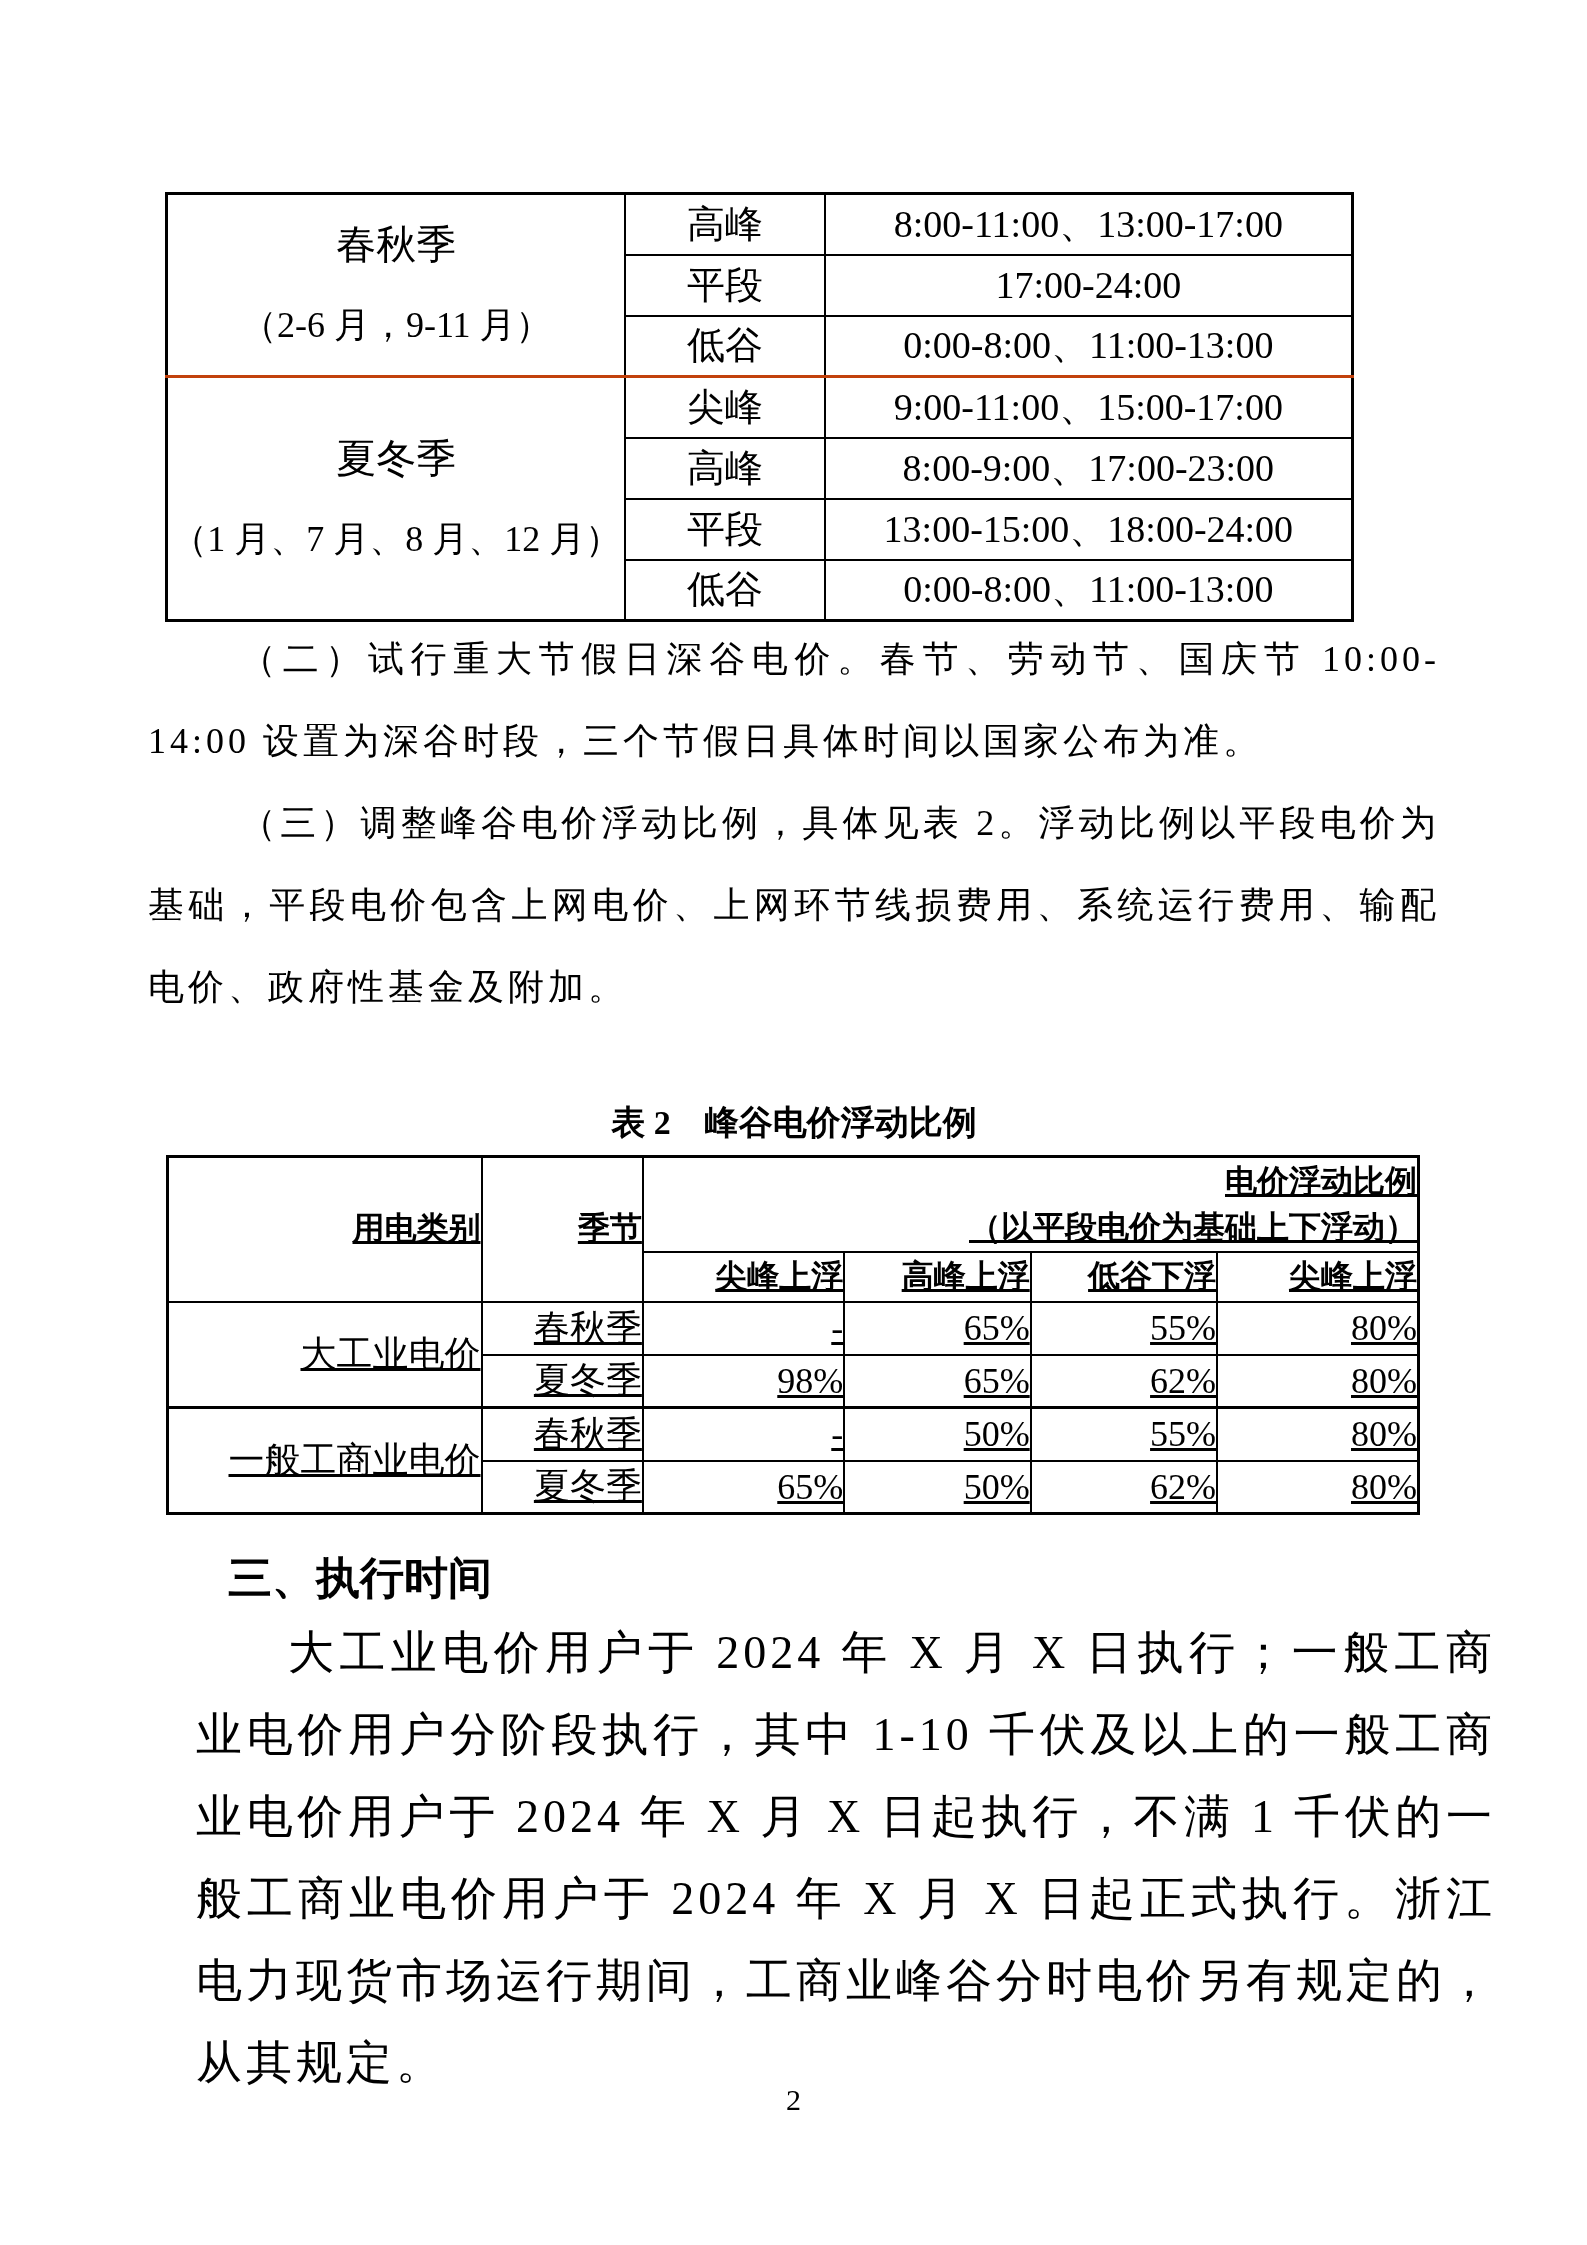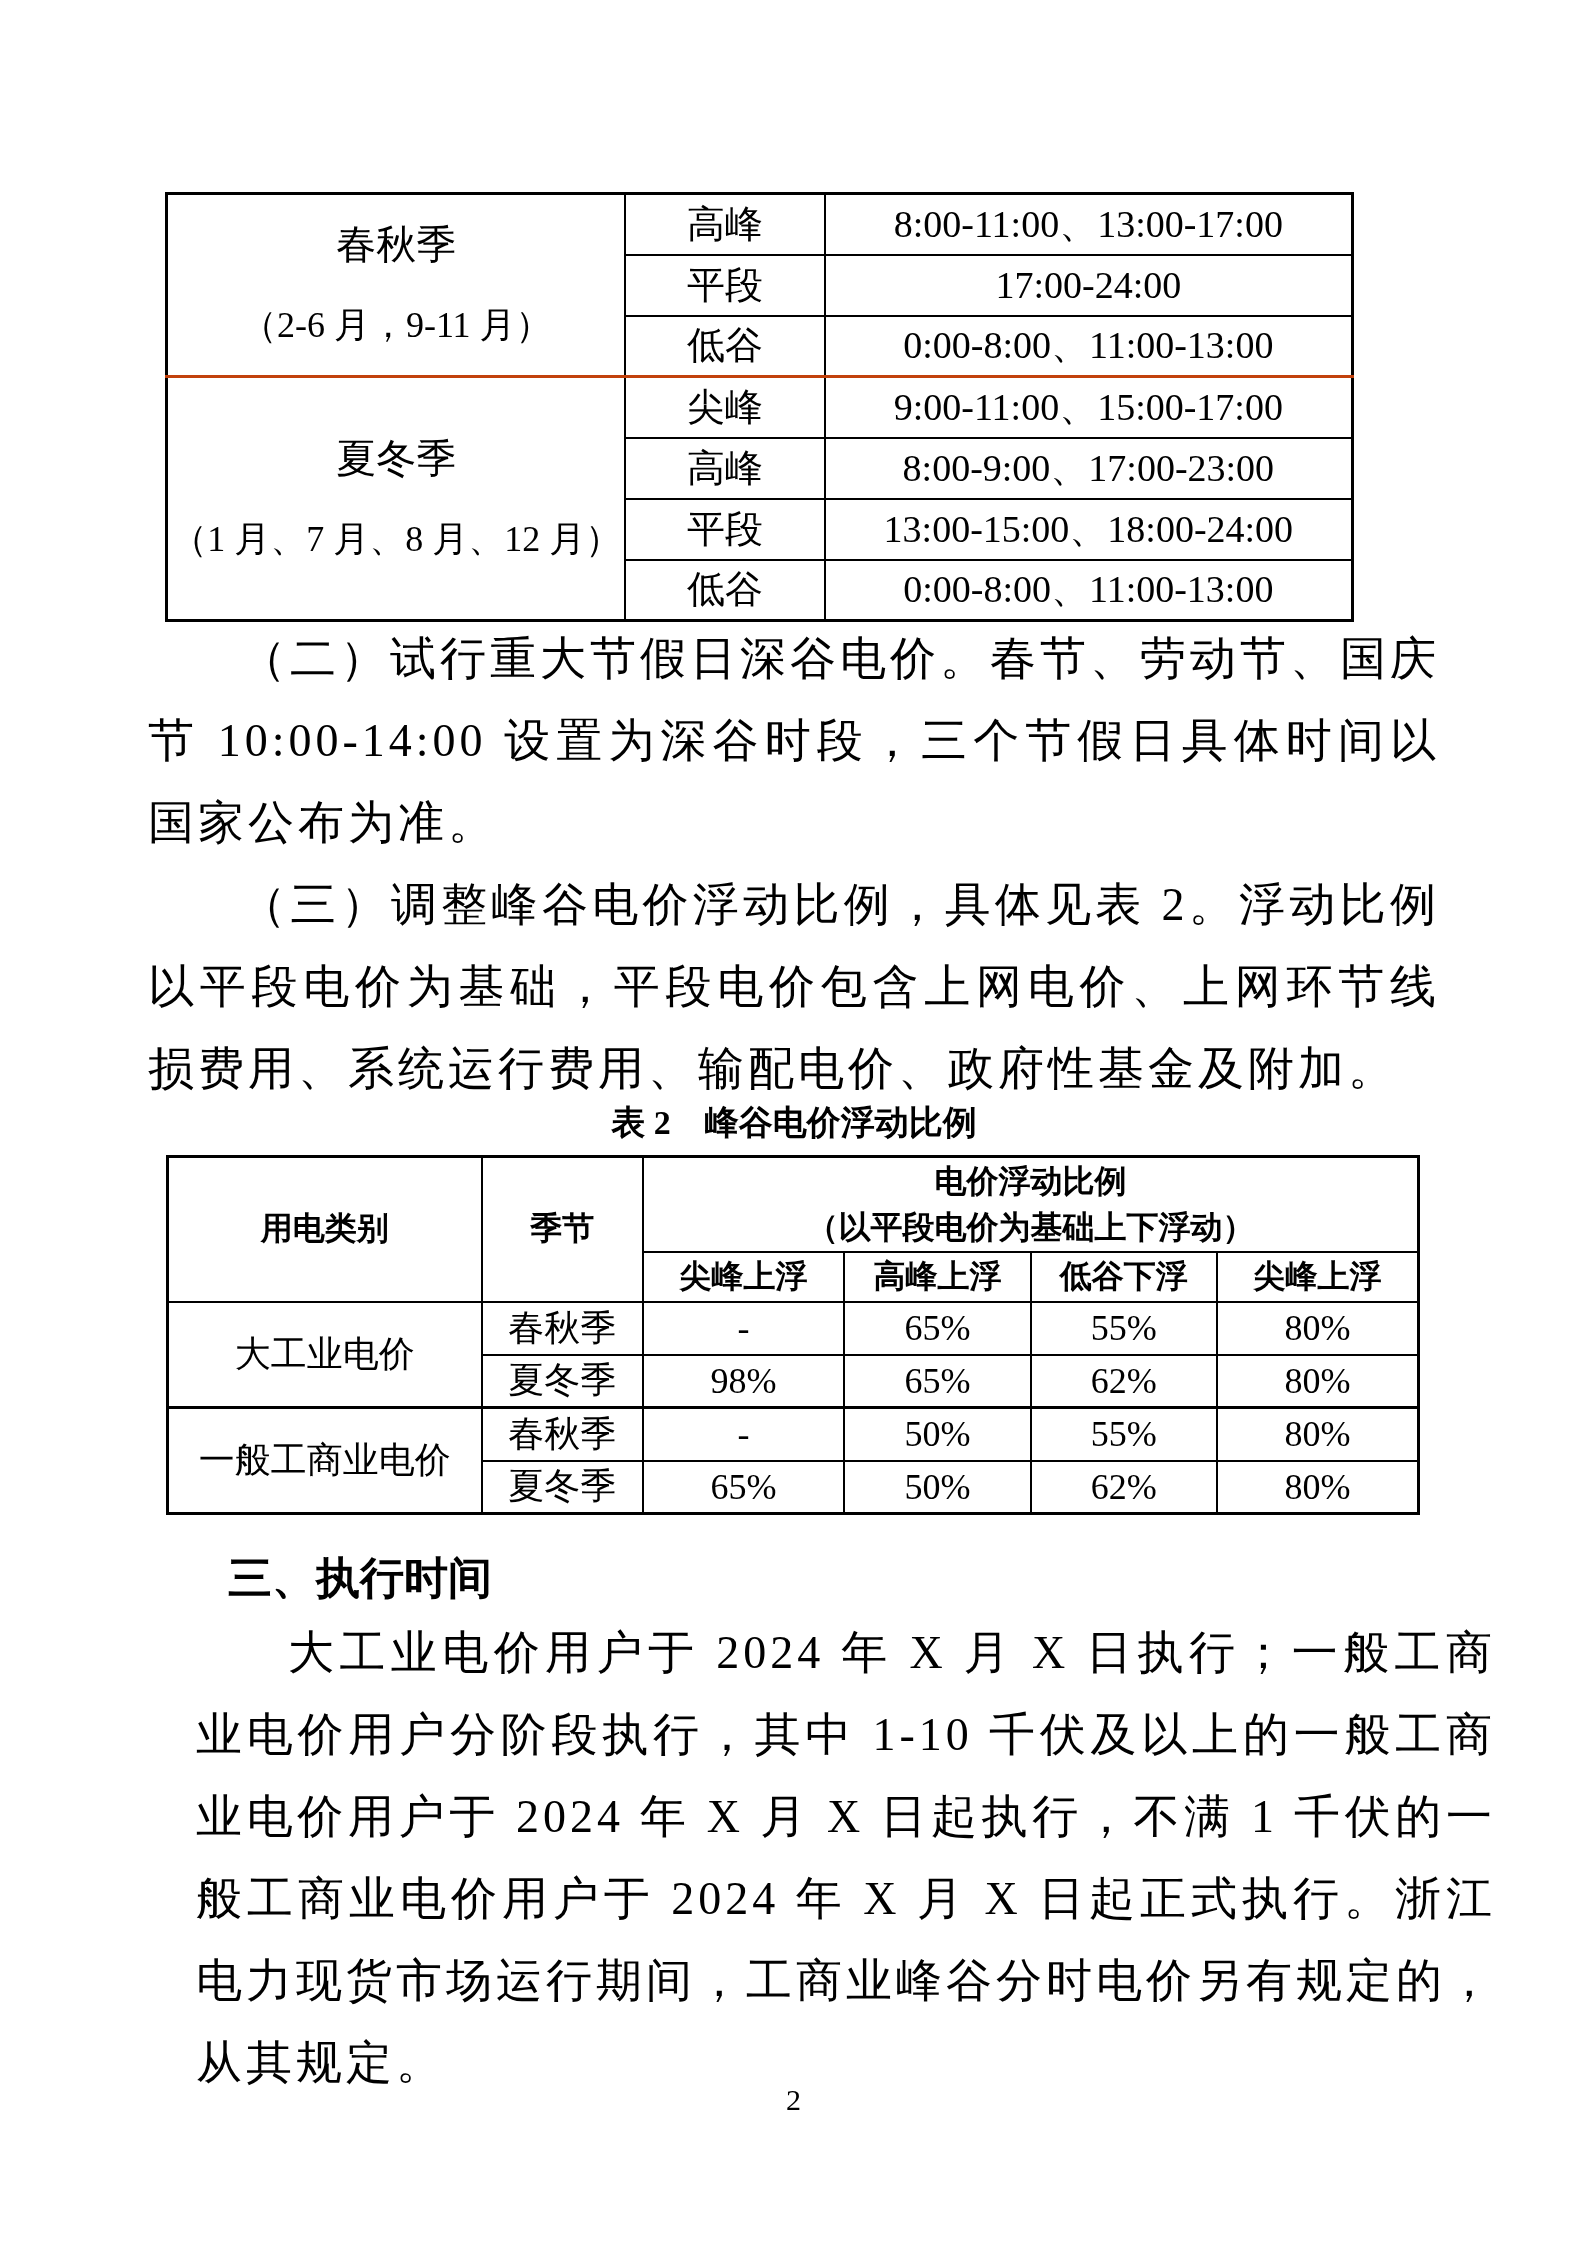--- a/index.html
+++ b/index.html
@@ -25,41 +25,41 @@
     font-size:38px; padding:0;
   }
   table.t1 tr { height:61px; }
   table.t1 td.group-sep { border-top:3px solid #c2410c; }
   .season-name  { line-height:80px; font-size:40px; }
   .season-months{ line-height:80px; font-size:36px; }
 
   
   .paras {
     position:absolute; left:148px; top:618px; width:1292px;
-    font-size:46px; line-height:82px; letter-spacing:4px;
+    font-size:36px; line-height:82px; letter-spacing:4px;
     text-align:justify;
   }
   .paras p { text-indent:92px; }
 
   
   .t2-caption {
     position:absolute; left:148px; top:1100px; width:1292px;
     text-align:center; font-weight:bold; font-size:34px;
   }
 
   
   table.t2 {
     position:absolute; left:166px; top:1155px; width:1254px;
     border-collapse:collapse; table-layout:fixed;
     border:3px solid #000;
   }
   table.t2 td {
     border:2px solid #000;
-    text-align:center; vertical-align:middle;
-    font-size:36px; padding:0;
+    text-align:right; vertical-align:middle;
+    font-size:36px; padding:0;text-decoration:underline;
   }
   table.t2 td.th { font-weight:bold; font-size:32px; }
   table.t2 tr.hdr1 { height:95px; }
   table.t2 tr.hdr2 { height:50px; }
   table.t2 tr.data { height:53px; }
   table.t2 td.cat-sep { border-top:3px solid #000; }
   .grp-line { line-height:46px; }
 
   
   .sec-heading {

